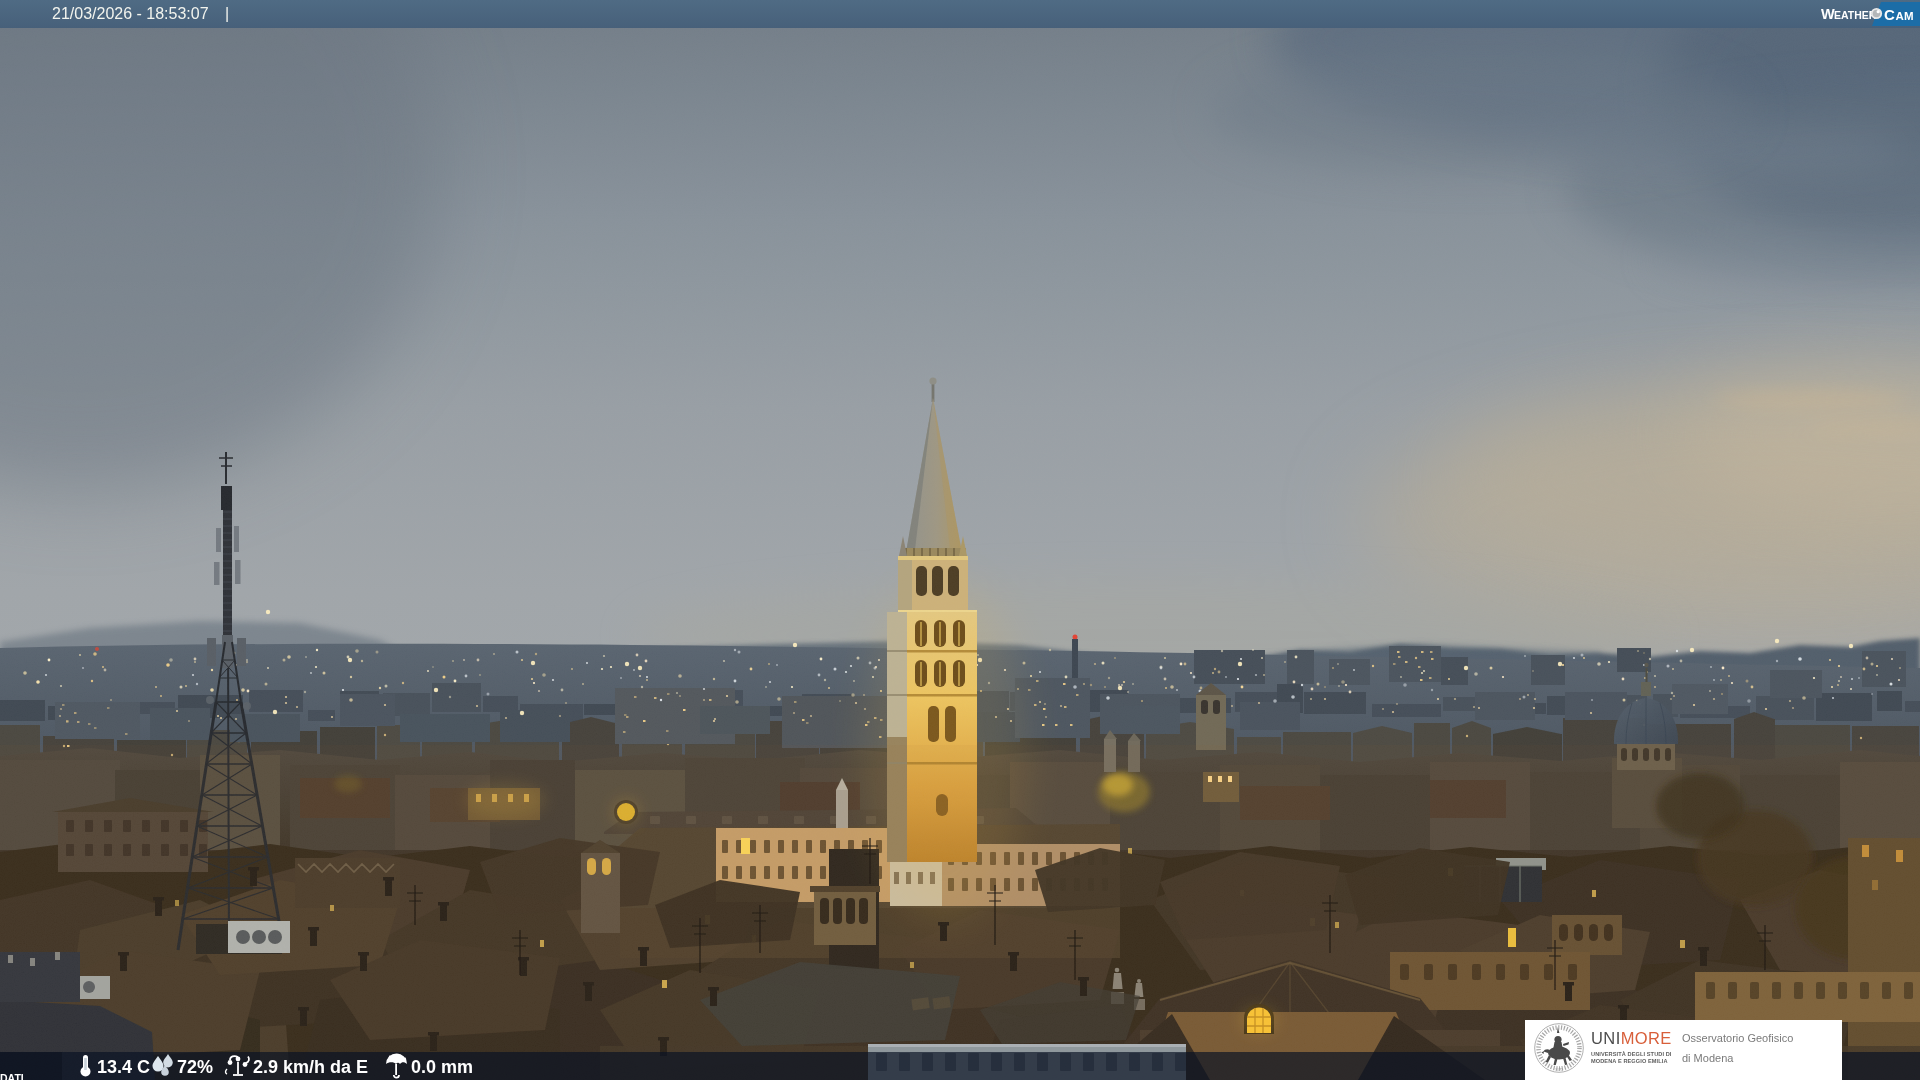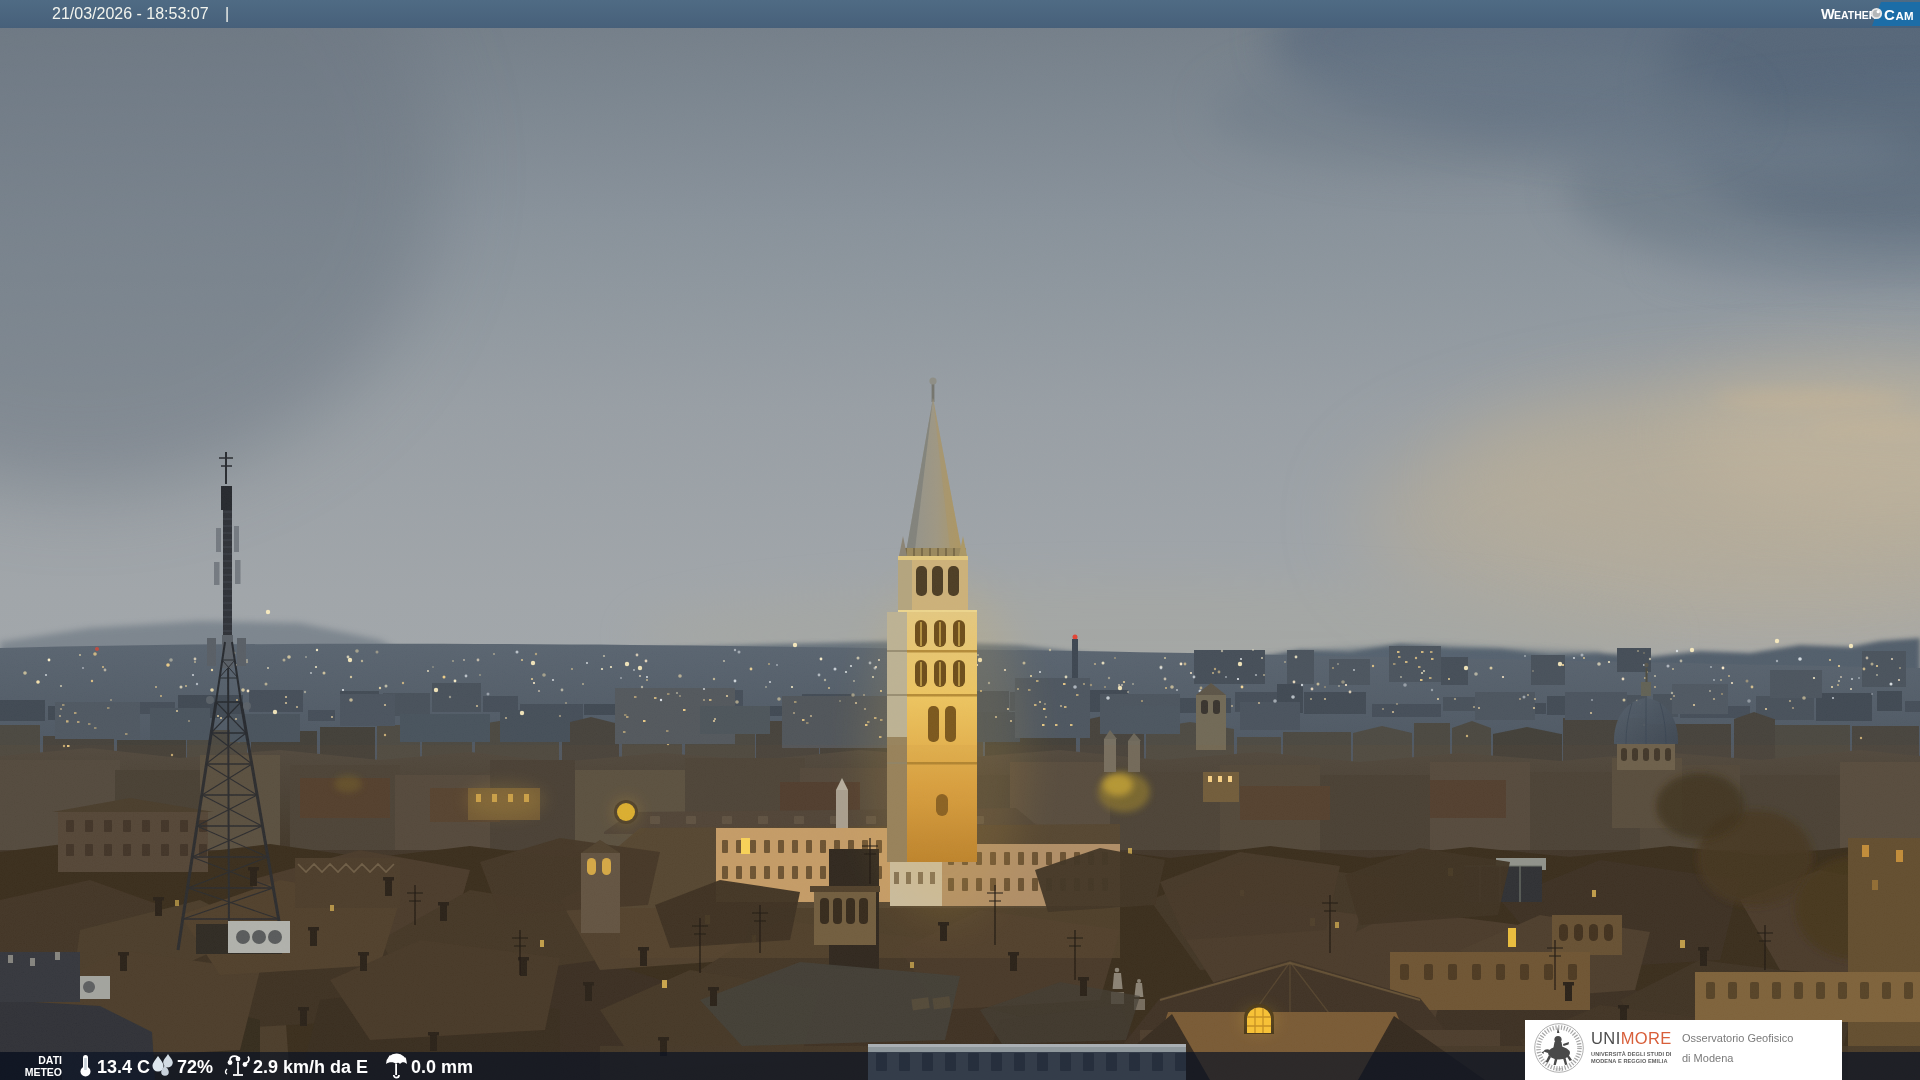--- a/index.html
+++ b/index.html
@@ -1,21 +1,21 @@
 <!DOCTYPE html>
 <html><head><meta charset="utf-8">
 <style>
 html,body{margin:0;padding:0;background:#000}
 #stage{position:relative;width:1920px;height:1080px;overflow:hidden;font-family:"Liberation Sans",sans-serif;background:#8d969d}
 #scene{position:absolute;left:0;top:0}
 .topbar{position:absolute;left:0;top:0;width:1920px;height:28px;background:linear-gradient(#4f6b84,#47607a)}
 .tbt{position:absolute;top:5px;font-size:16px;font-weight:normal;color:#f2f4ee;white-space:pre;letter-spacing:0px}
 .wcam{position:absolute;top:0;right:0;height:28px}
 .bbar{position:absolute;left:0;top:1052px;width:1920px;height:28px;background:rgba(9,18,36,0.68)}
-.bbd{position:absolute;left:0;top:1052px;width:62px;height:28px;background:rgba(2,6,14,0.22);color:#fff;font-size:10.5px;font-weight:bold;text-align:right;line-height:12px;padding-top:2px;box-sizing:border-box}
+.bbd{position:absolute;left:0;top:1052px;width:62px;height:28px;background:rgba(2,6,14,0.22);color:#fff;font-size:10.5px;font-weight:bold;text-align:left;line-height:12px;padding-top:20px;box-sizing:border-box}
 .bbt{position:absolute;top:1057px;font-size:18px;font-weight:bold;color:#fff;white-space:pre}
 .ubox{position:absolute;left:1525px;top:1020px;width:317px;height:76px;background:#ffffff}
 .uni{position:absolute;left:66px;top:9px;font-size:16.5px;color:#4e4e4e;letter-spacing:0.4px}
 .uni b{color:#d85f3a;font-weight:normal}
 .usub{position:absolute;left:66px;top:31px;font-size:5.6px;line-height:7.2px;color:#5e5e5e;white-space:pre;letter-spacing:0.1px;font-weight:bold}
 .oss{position:absolute;left:157px;top:8px;font-size:11px;line-height:20px;color:#7a7a7a;white-space:pre}
 </style></head>
 <body>
 <div id="stage">
 <svg id="scene" width="1920" height="1080" viewBox="0 0 1920 1080">

